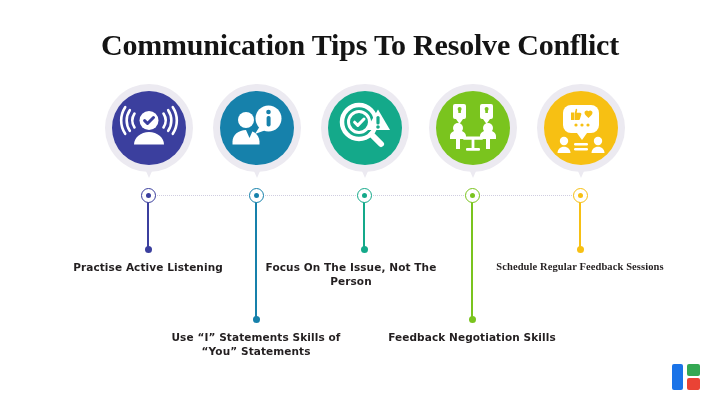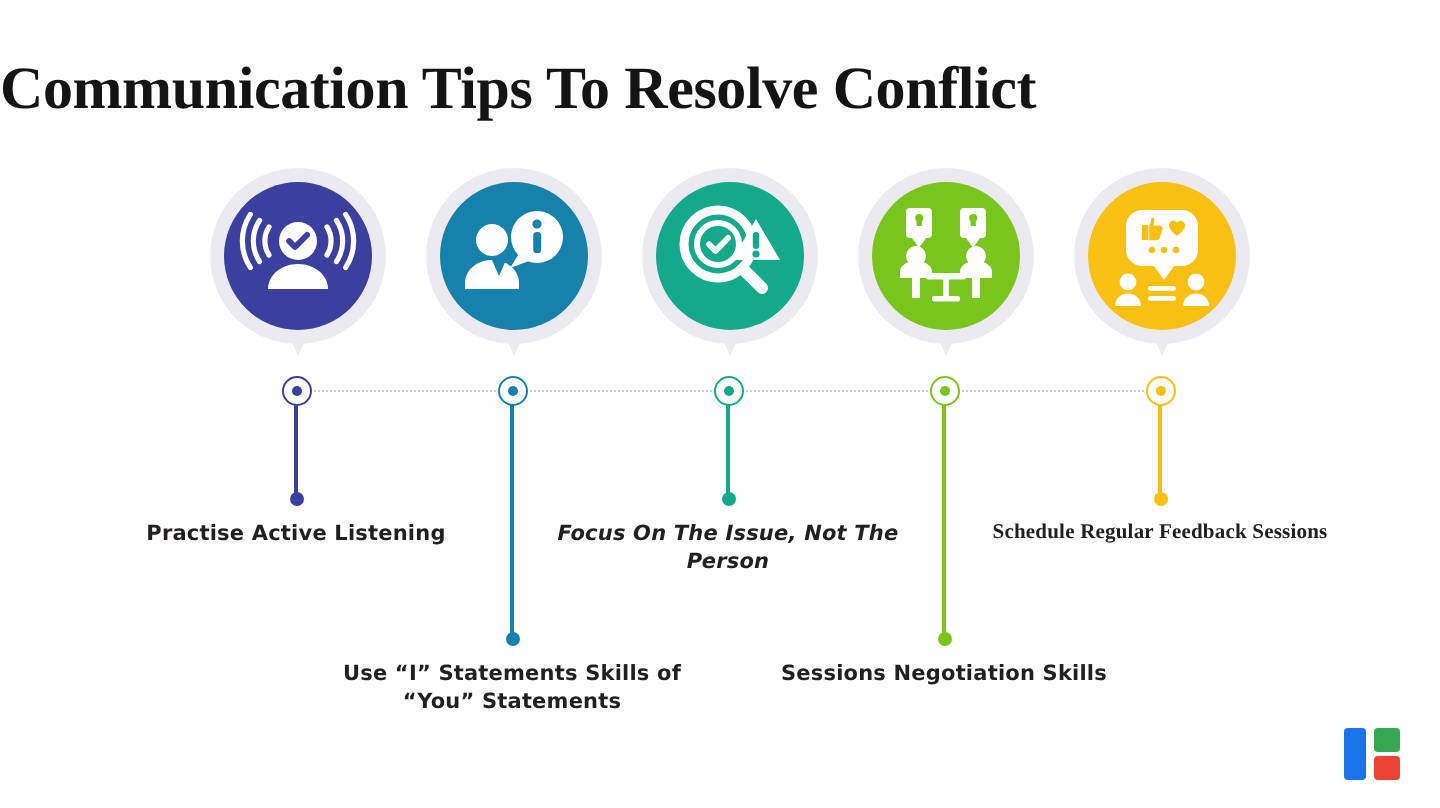--- a/index.html
+++ b/index.html
@@ -12,20 +12,21 @@
   #stage {
     position:relative;
     width:720px; height:404px;
     background:#ffffff;
   }
 
   
   #title {
     position:absolute;
     top:28px; left:0; width:720px;
+    text-align:center;
     font-family:"Liberation Serif", serif;
     font-weight:bold;
     font-size:30px;
     letter-spacing:-0.2px;
     color:#141414;
     white-space:nowrap;
   }
 
   
   .pin {
@@ -268,22 +269,22 @@
     </div>
   <div class="node" id="node-4" style="left: 472px; border-color: rgb(122, 196, 30);">
       <span class="node-dot" style="background: rgb(122, 196, 30);"></span>
     </div>
   <div class="node" id="node-5" style="left: 580px; border-color: rgb(247, 192, 19);">
       <span class="node-dot" style="background: rgb(247, 192, 19);"></span>
     </div>
 
   <div class="label" id="label-1" style="left: 148px; top: 260px; text-align: center;">Practise Active Listening</div>
   <div class="label" id="label-2" style="left: 256px; top: 330px;">Use “I” Statements Skills of “You” Statements</div>
-  <div class="label" id="label-3" style="left: 364px; top: 260px; font-style: italic;">Focus On The Issue, Not The Person</div>
-  <div class="label" id="label-4" style="left: 472px; top: 330px;">Sessions Negotiation Skills</div>
+  <div class="label" id="label-3" style="left: 351px; top: 260px;">Focus On The Issue, Not The Person</div>
+  <div class="label" id="label-4" style="left: 472px; top: 330px;">Feedback Negotiation Skills</div>
   <div class="label" id="label-5" style="left: 580px; top: 260px; font-family: Liberation Serif, serif;">Schedule Regular Feedback Sessions</div>
 
   <div id="logo">
     <span class="lg-blue"></span>
     <span class="lg-green"></span>
     <span class="lg-red"></span>
   </div>
 
 </div>
 

